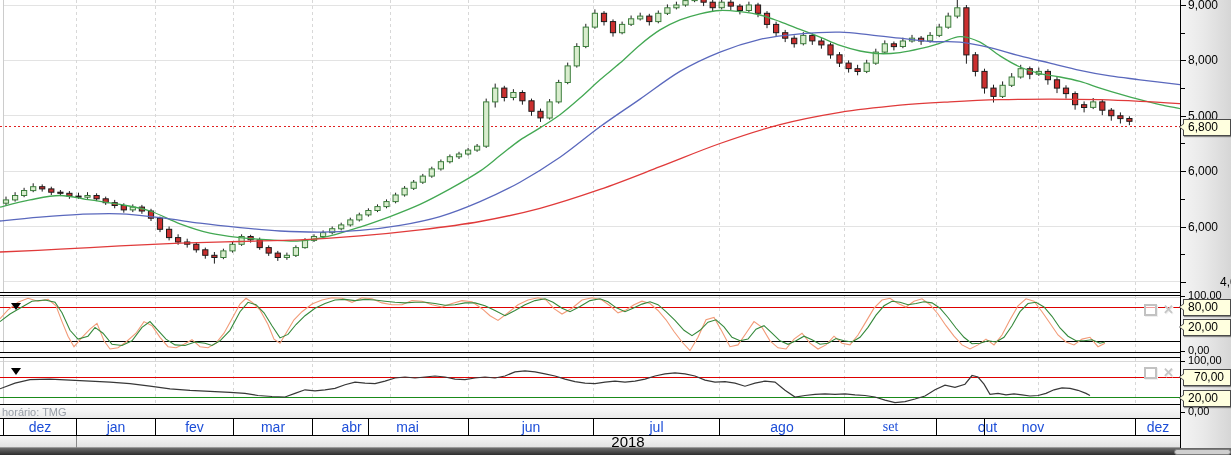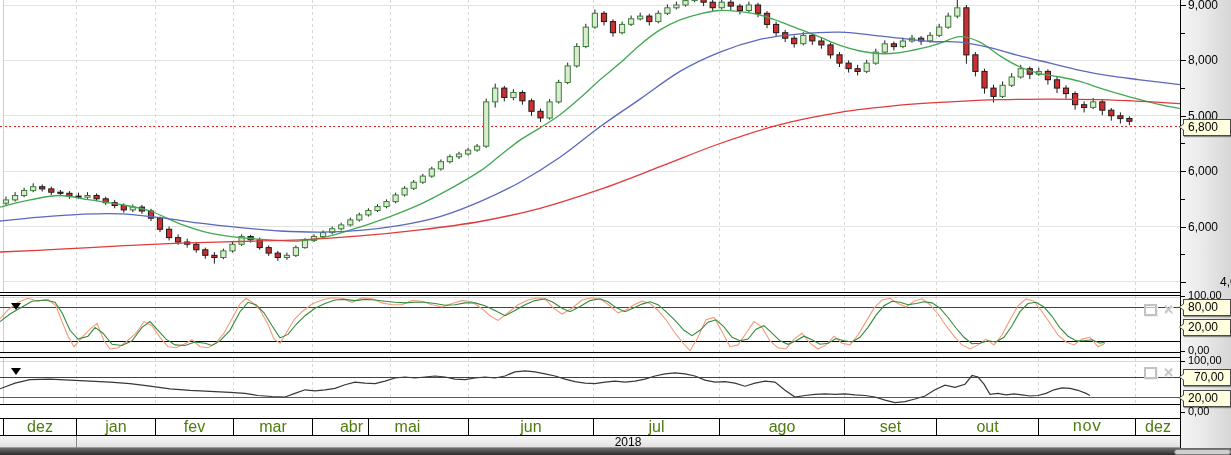--- a/index.html
+++ b/index.html
@@ -43,25 +43,25 @@
   #lbl-stoch-0{top:344px;}
   #lbl-osc-100{top:354px;}
   #lbl-osc-0{top:405px;}
   
   .tz-strip{position:absolute;left:0;top:405px;width:1180px;height:13px;
     background:linear-gradient(#fcfcfc,#e9e9e9);}
   .tz-label{position:absolute;left:2px;top:1px;font-size:11px;color:#979da6;}
   .months-row{position:absolute;left:0;top:418px;width:1180px;height:18px;background:#fff;
     border-top:1px solid #000;border-bottom:1px solid #000;box-sizing:border-box;}
   .month-cell{position:absolute;top:0;height:16px;border-left:1px solid #000;box-sizing:border-box;
-    font-size:16px;color:#4d7c0f;text-align:center;line-height:16px;overflow:hidden;}
+    font-size:14px;color:#1d4ed8;text-align:center;line-height:16px;overflow:hidden;}
   .year-row{position:absolute;left:0;top:436px;width:1180px;height:12px;
     background:linear-gradient(#f6f6f6,#e2e2e2);border-bottom:1px solid #9a9a9a;box-sizing:border-box;}
   .year-divider{position:absolute;left:76px;top:0;width:1px;height:12px;background:#8a8a8a;}
-  .year-label{position:absolute;left:76px;width:1104px;top:0;text-align:center;font-size:12px;color:#000;line-height:12px;}
+  .year-label{position:absolute;left:76px;width:1104px;top:0;text-align:center;font-size:15px;color:#000;line-height:12px;}
   .scroll-track{position:absolute;left:0;top:448px;width:1231px;height:7px;
     background:linear-gradient(#6d6d6d,#2c2c2c);}
   .scroll-thumb{position:absolute;left:1174px;top:0.5px;width:57px;height:6px;background:#cfcfcf;
     border:1px solid #7d7d7d;border-radius:3px;box-sizing:border-box;}
 </style>
 </head>
 <body>
 
 <div class="chart-root">
 
@@ -427,34 +427,37 @@
       <div class="tick" style="top: 199px; width: 4px;"></div>
       <div class="tick" style="top: 143px; width: 4px;"></div>
       <div class="tick" style="top: 88px; width: 4px;"></div>
       <div class="tick" style="top: 33px; width: 4px;"></div>
       <div class="tick" style="top: 296px; width: 4px;"></div>
       <div class="tick" style="top: 351px; width: 4px;"></div>
       <div class="tick" style="top: 361px; width: 4px;"></div>
       <div class="tick" style="top: 412px; width: 4px;"></div>
     </div>
 
+  <div class="tz-strip">
+    <div class="tz-label">horário: TMG</div>
+  </div>
 
   <div class="months-row" id="months-row">
       <div class="month-cell" style="left: 3px; width: 73px;">dez</div>
       <div class="month-cell" style="left: 76px; width: 79px;">jan</div>
       <div class="month-cell" style="left: 155px; width: 78px;">fev</div>
       <div class="month-cell" style="left: 233px; width: 79px;">mar</div>
       <div class="month-cell" style="left: 312px; width: 78px;">abr</div>
       <div class="month-cell" style="left: 368px; width: 78px;">mai</div>
       <div class="month-cell" style="left: 468px; width: 125px;">jun</div>
       <div class="month-cell" style="left: 593px; width: 126px;">jul</div>
       <div class="month-cell" style="left: 719px; width: 125px;">ago</div>
-      <div class="month-cell" style="left: 844px; width: 92px;">set</div>
+      <div class="month-cell" style="left: 844px; width: 92px; font-family: Liberation Serif, serif;">set</div>
       <div class="month-cell" style="left: 936px; width: 102px;">out</div>
-      <div class="month-cell" style="left: 1038px; width: 97px; font-family: Liberation Mono, monospace;">nov</div>
+      <div class="month-cell" style="left: 984px; width: 97px;">nov</div>
       <div class="month-cell" style="left: 1135px; width: 45px;">dez</div>
     </div>
 
   <div class="year-row">
     <div class="year-divider"></div>
     <div class="year-label">2018</div>
   </div>
 
   <div class="scroll-track">
     <div class="scroll-thumb"></div>

